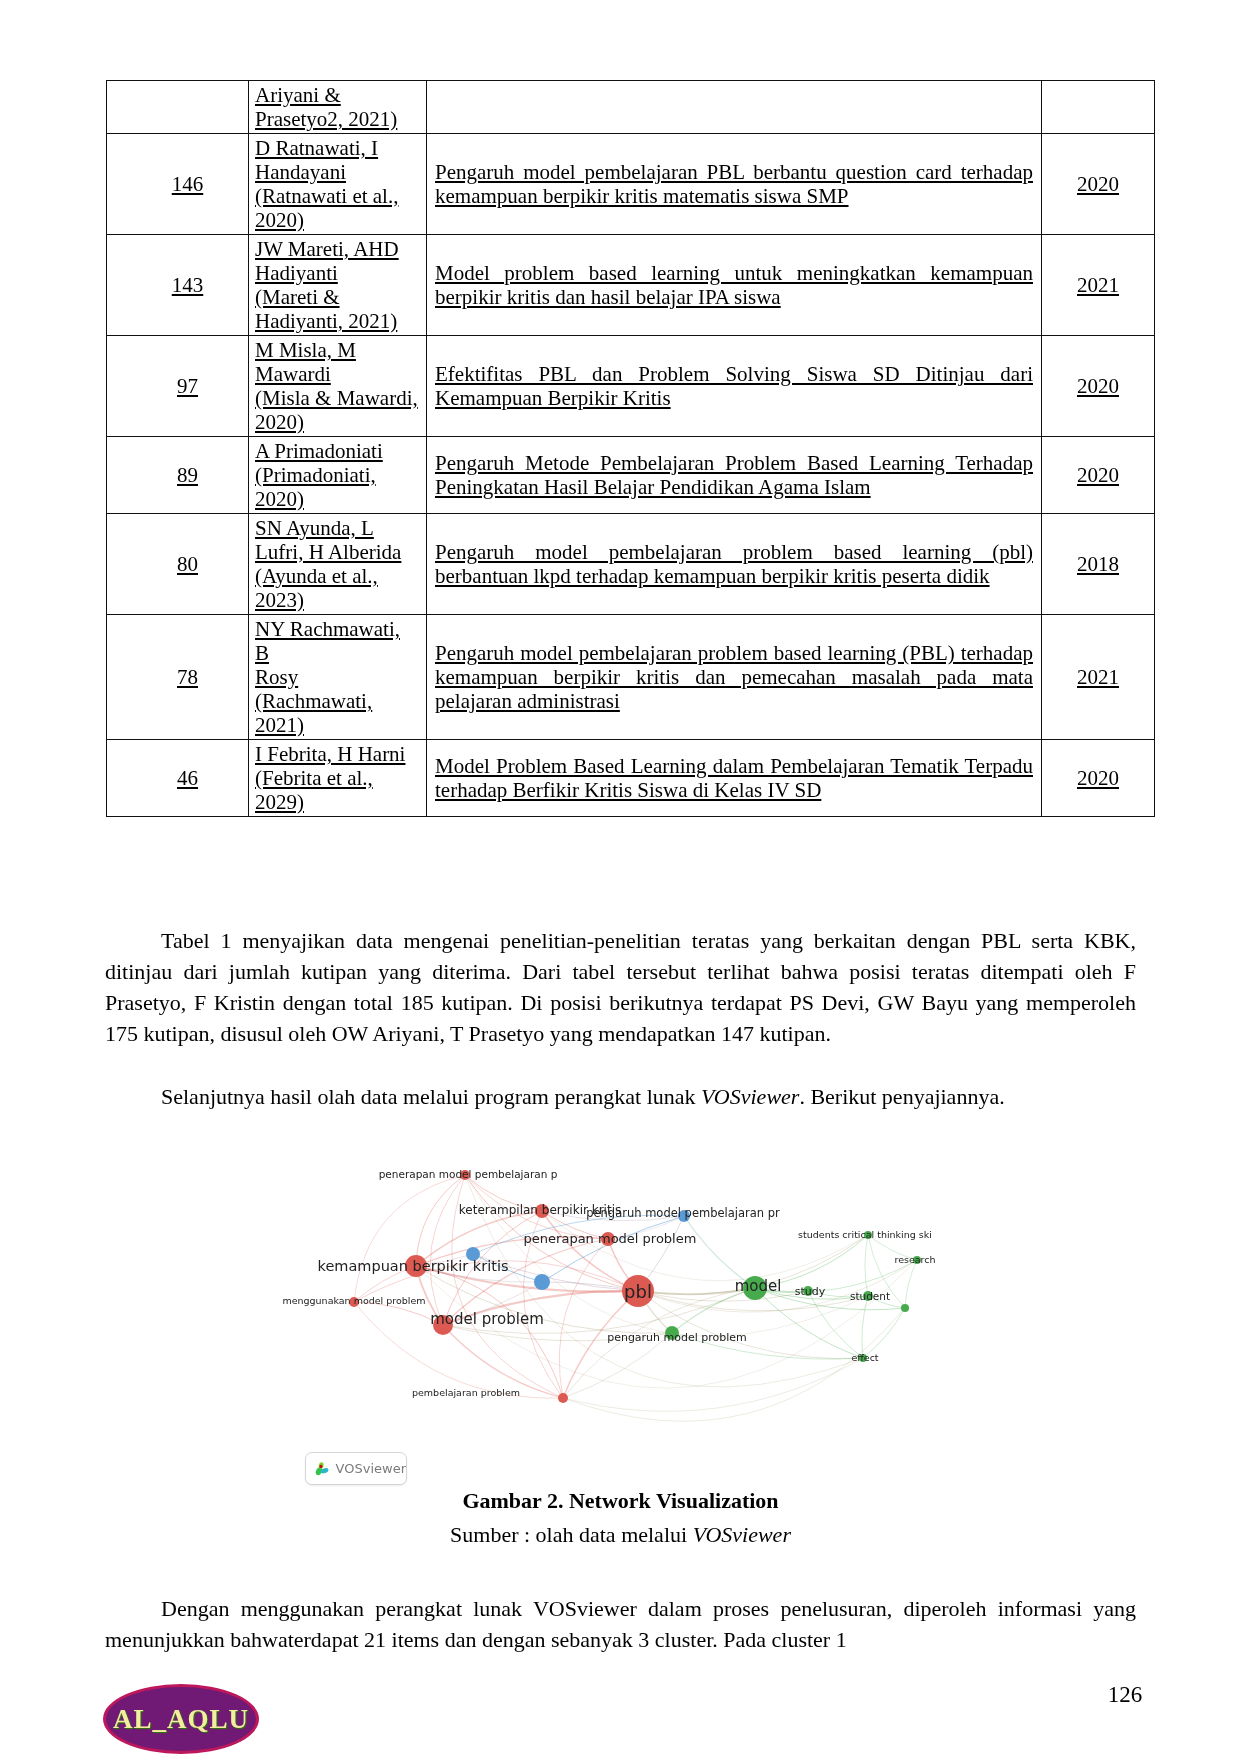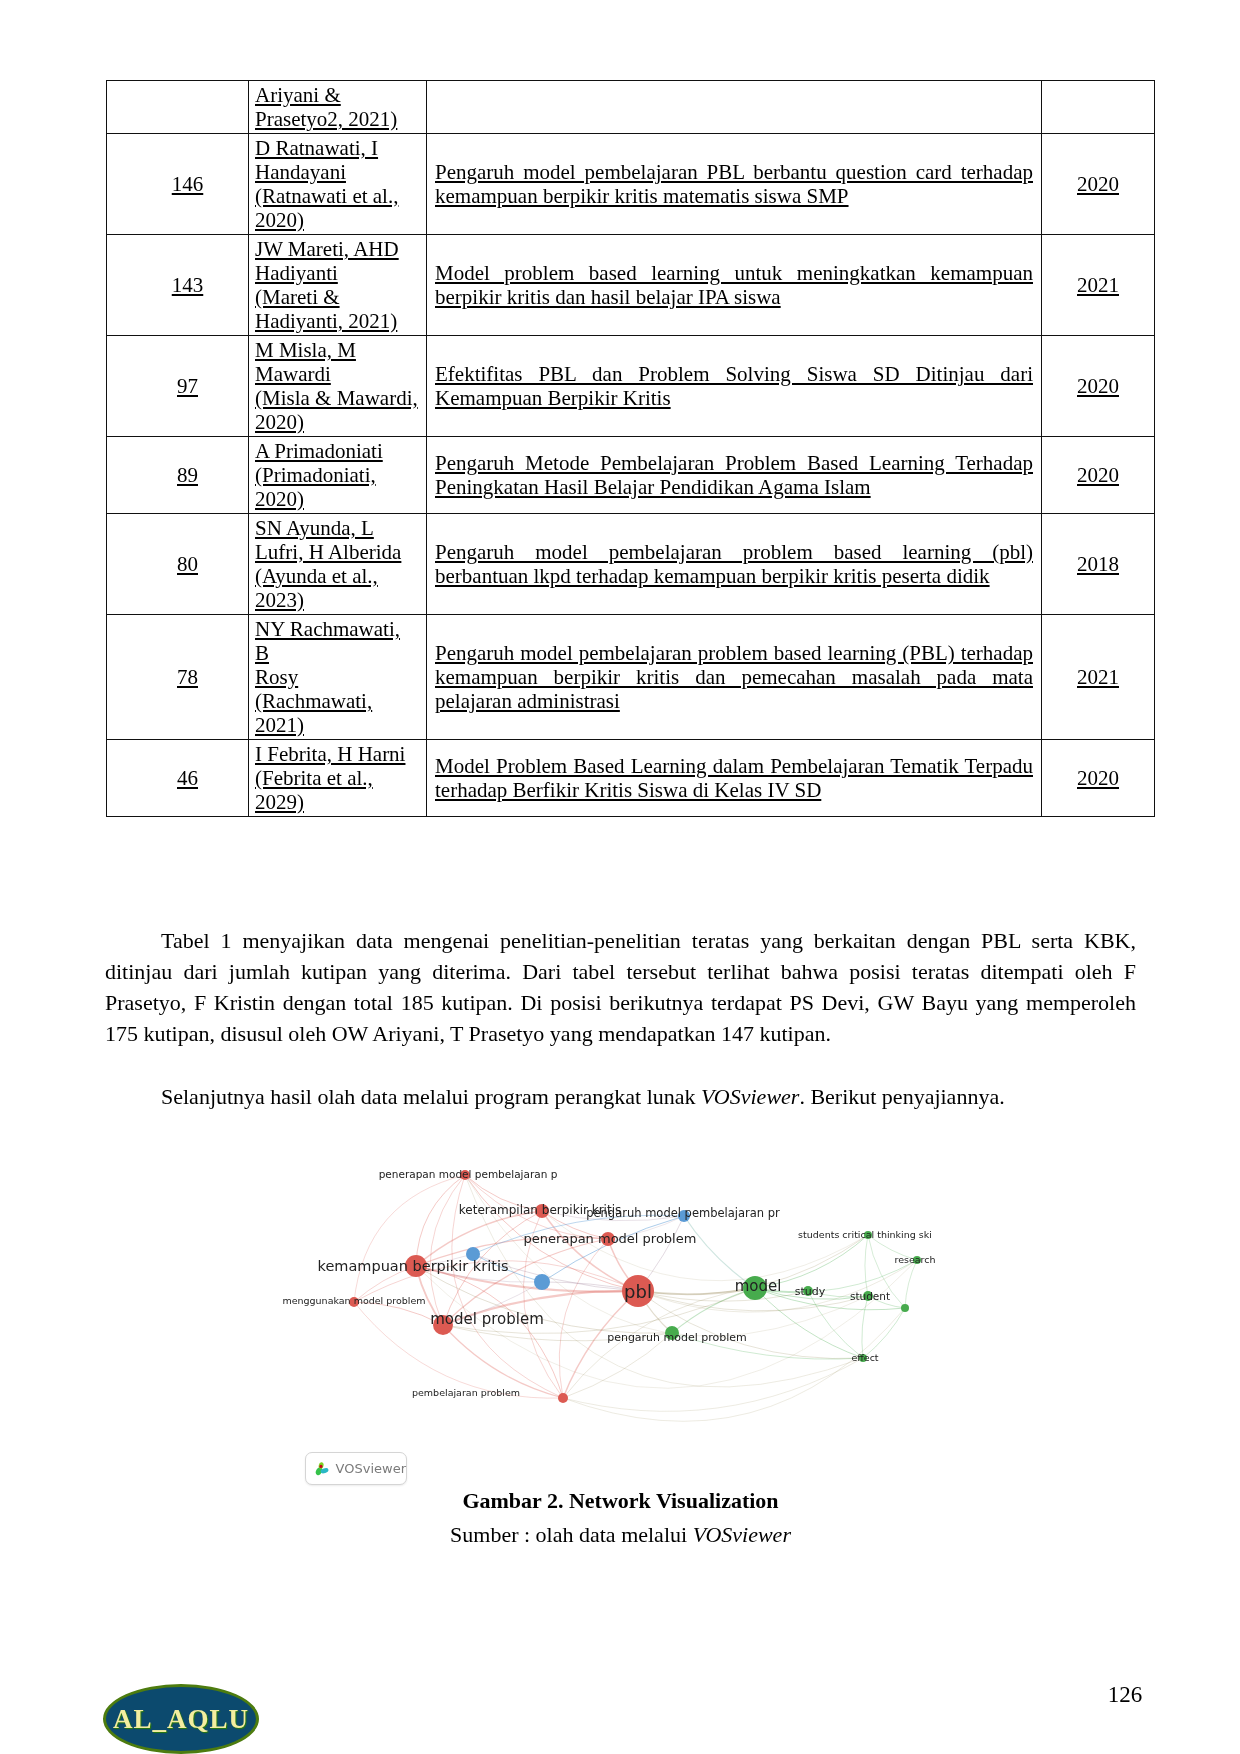--- a/index.html
+++ b/index.html
@@ -34,21 +34,21 @@
     box-shadow:0 1px 2px rgba(0,0,0,0.08);
     display:flex;align-items:center;gap:6px;padding-left:8px;box-sizing:border-box;
     font-family:"DejaVu Sans",sans-serif;font-size:13px;color:#7a7a7a;
   }
   .caption{position:absolute;left:105px;width:1031px;text-align:center;}
   .caption-bold{top:1488px;font-size:22px;font-weight:bold;}
   .caption-src{top:1522px;font-size:22px;}
   
   .journal-logo{
     position:absolute;left:103px;top:1684px;width:156px;height:70px;
-    background:#0c4a6e;border:3px solid #4d7c0f;border-radius:50%;
+    background:#701a75;border:3px solid #be185d;border-radius:50%;
     display:flex;align-items:center;justify-content:center;box-sizing:border-box;
   }
   .journal-logo span{
     font-family:"Liberation Serif",serif;font-weight:bold;font-size:27px;
     color:#f3eda0;text-shadow:1px 1px 1px #2c7a08;letter-spacing:1px;
   }
   .page-num{position:absolute;left:1075px;top:1682px;width:100px;text-align:center;font-size:23px;}
   
   .netviz text{font-family:"DejaVu Sans",sans-serif;fill:#222;}
 </style>
@@ -257,19 +257,20 @@
       <ellipse cx="11.5" cy="11" rx="4.4" ry="2.6" transform="rotate(-18 11.5 11)" fill="#29b8c5"></ellipse>
       <ellipse cx="7.8" cy="5.2" rx="2.6" ry="3.6" transform="rotate(12 7.8 5.2)" fill="#7ed321"></ellipse>
       <circle cx="7.6" cy="6.2" r="1.7" fill="#d0021b"></circle>
     </svg>
     <span>VOSviewer</span>
   </div>
 
   <div class="caption caption-bold">Gambar 2. Network Visualization</div>
   <div class="caption caption-src"><span>Sumber : olah data melalui </span><span class="ital">VOSviewer</span></div>
 
+  <div class="para" style="top:1593px;"><span class="indent"></span><span><span>Dengan menggunakan perangkat lunak VOSviewer dalam proses penelusuran, diperoleh informasi yang menunjukkan bahwaterdapat 21 items dan dengan sebanyak 3 cluster. Pada cluster 1</span></span></div>
 
   <div class="journal-logo">
     <span>AL_AQLU</span>
   </div>
   <div class="page-num">126</div>
 
 </div>
 
 </body></html>

